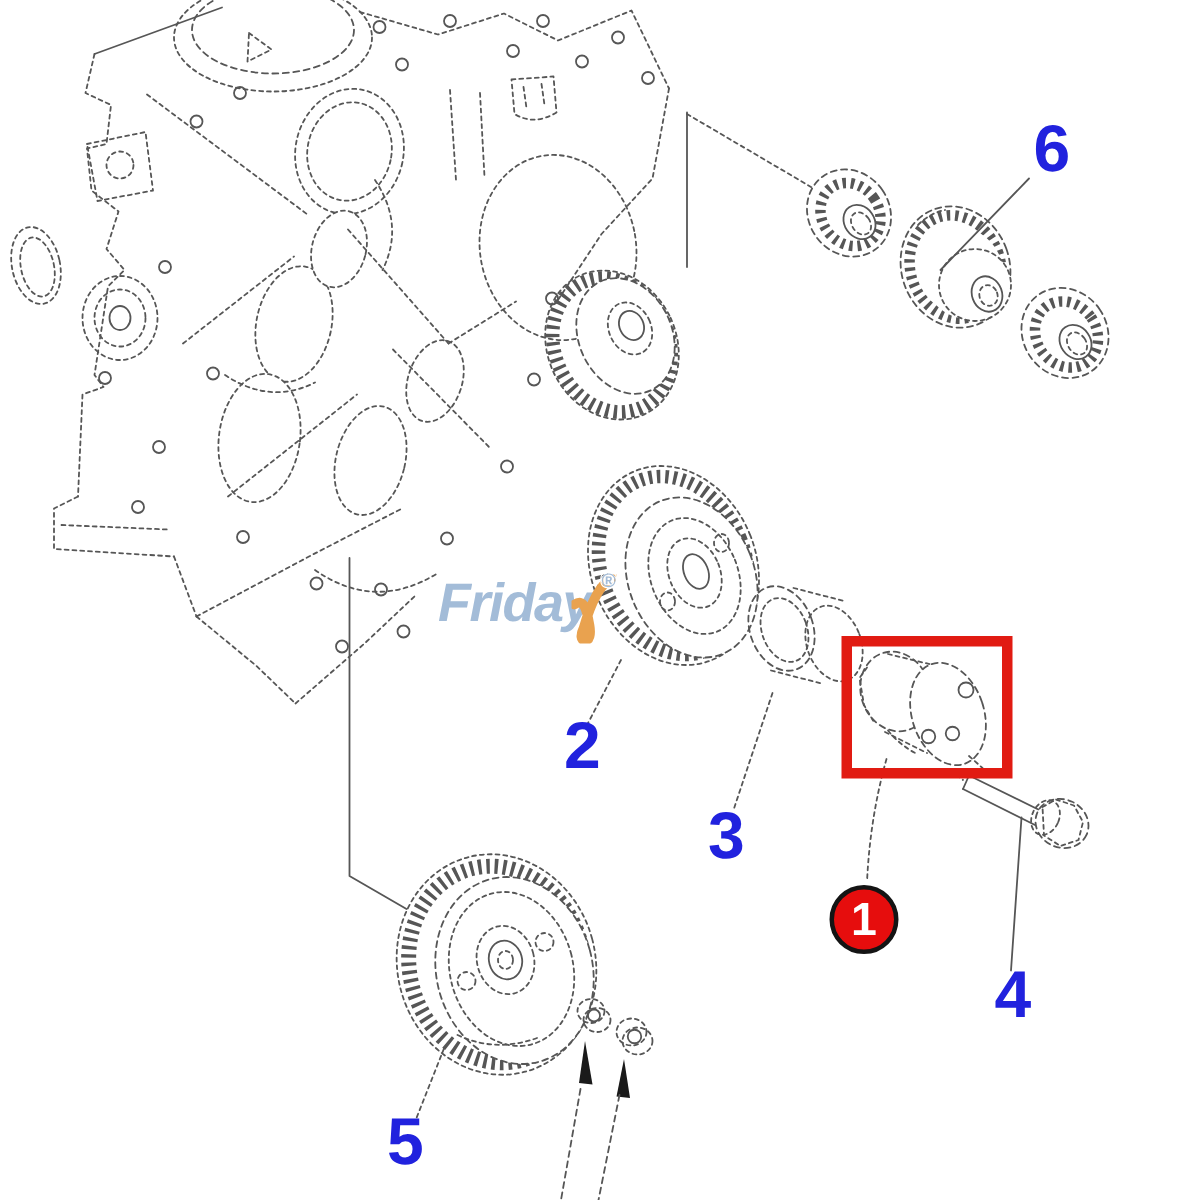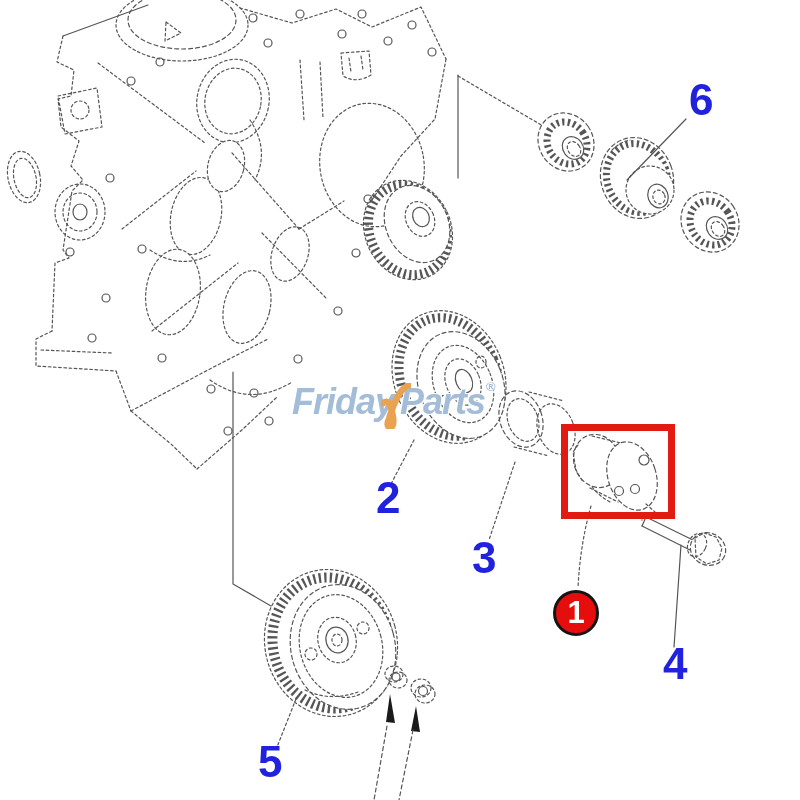--- a/index.html
+++ b/index.html
@@ -247,17 +247,16 @@
   <div class="callout" style="left:472px;top:540px;">3</div>
   <div class="callout" style="left:663px;top:646px;">4</div>
   <div class="callout" style="left:258px;top:744px;">5</div>
   <div class="callout" style="left:689px;top:82px;">6</div>
 
   <div id="watermark">
     <span>Friday</span>
     <svg width="30" height="46" viewBox="0 0 30 46">
       <path d="M2,20 C8,16 10,22 12,34 C13,40 12,44 9,44 C6,44 6,40 8,36 C12,22 18,6 28,2" stroke="#e9a24f" stroke-width="6.5" fill="none" stroke-linecap="round"></path>
     </svg>
-    <span>Parts</span>
     <span class="reg">®</span>
   </div>
 
 </div>
 
 </body></html>

